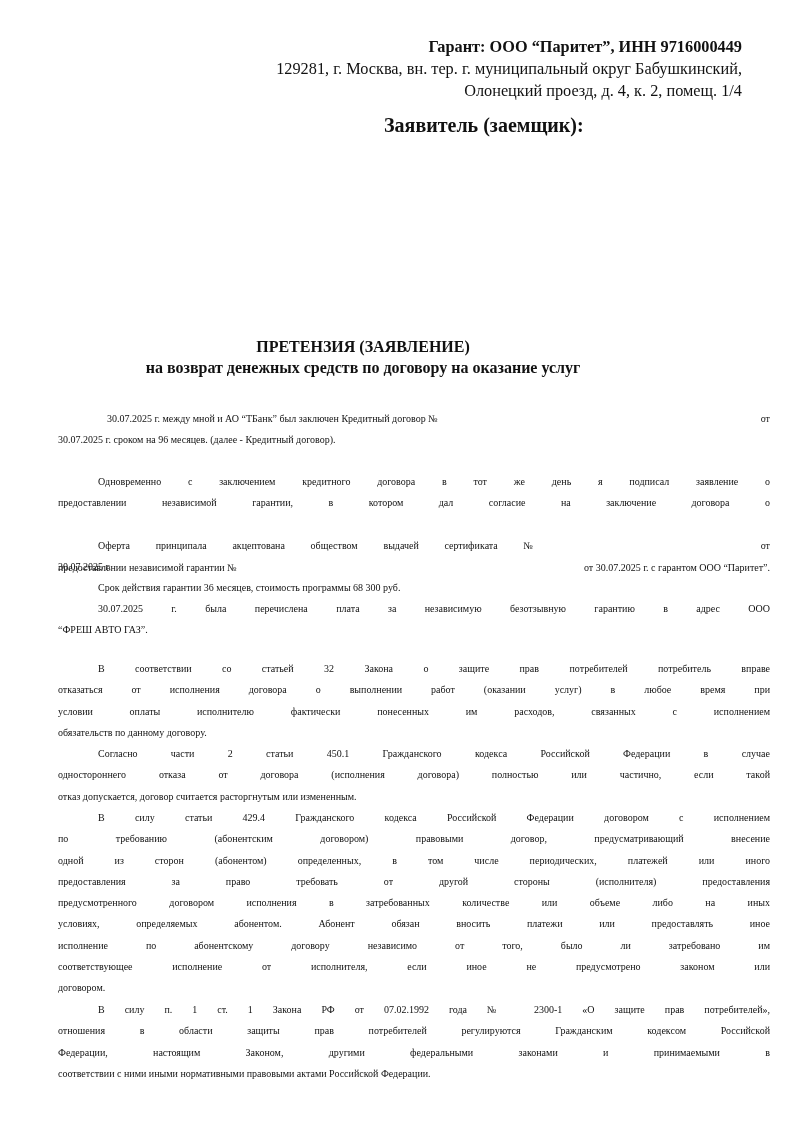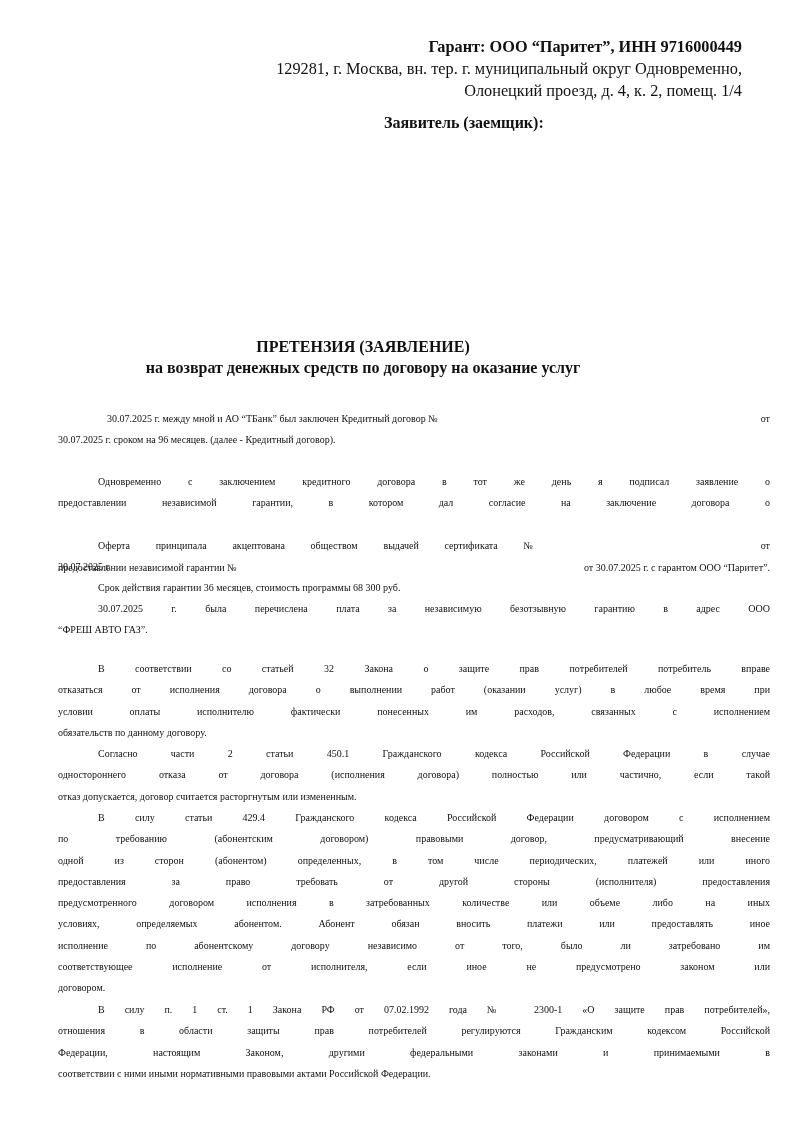--- a/index.html
+++ b/index.html
@@ -1,35 +1,35 @@
 <!DOCTYPE html>
 <html><head>
 <meta charset="utf-8">
 <style>
   html, body { margin: 0; padding: 0; background: #ffffff; }
   body { width: 800px; height: 1128px; position: relative; overflow: hidden;
          font-family: "Liberation Serif", "DejaVu Serif", serif; color: #111; }
   .page { position: absolute; left: 0; top: 0; width: 800px; height: 1128px; }
   .hdr { position: absolute; right: 58px; text-align: right; font-size: 16.3px; line-height: 22px; }
   .hdr .l1 { font-weight: bold; }
-  .applicant { position: absolute; left: 384px; top: 114px; font-size: 16px; font-weight: bold; }
+  .applicant { position: absolute; left: 384px; top: 114px; font-size: 20px; font-weight: bold; }
   .title { position: absolute; left: 0; width: 726px; text-align: center; font-weight: bold; font-size: 16px; line-height: 21px; }
   .body { position: absolute; left: 58px; width: 712px; font-size: 10px; line-height: 21.3px; }
   .ln { display: block; white-space: nowrap; height: 21.3px; }
   .j { text-align: justify; text-align-last: justify; white-space: normal; }
   .ind { text-indent: 40px; }
 </style>
 </head>
 <body>
 
 <div class="page">
 
   <div class="hdr" style="top:36px;margin-left:30px;">
     <div class="l1">Гарант: ООО “Паритет”, ИНН 9716000449</div>
-    <div>129281, г. Москва, вн. тер. г. муниципальный округ Одновременно,</div>
+    <div>129281, г. Москва, вн. тер. г. муниципальный округ Бабушкинский,</div>
     <div>Олонецкий проезд, д. 4, к. 2, помещ. 1/4</div>
   </div>
 
   <div class="applicant">Заявитель (заемщик):</div>
 
   <div class="title" style="top:336px;">
     <div>ПРЕТЕНЗИЯ (ЗАЯВЛЕНИЕ)</div>
     <div>на возврат денежных средств по договору на оказание услуг</div>
   </div>
 

